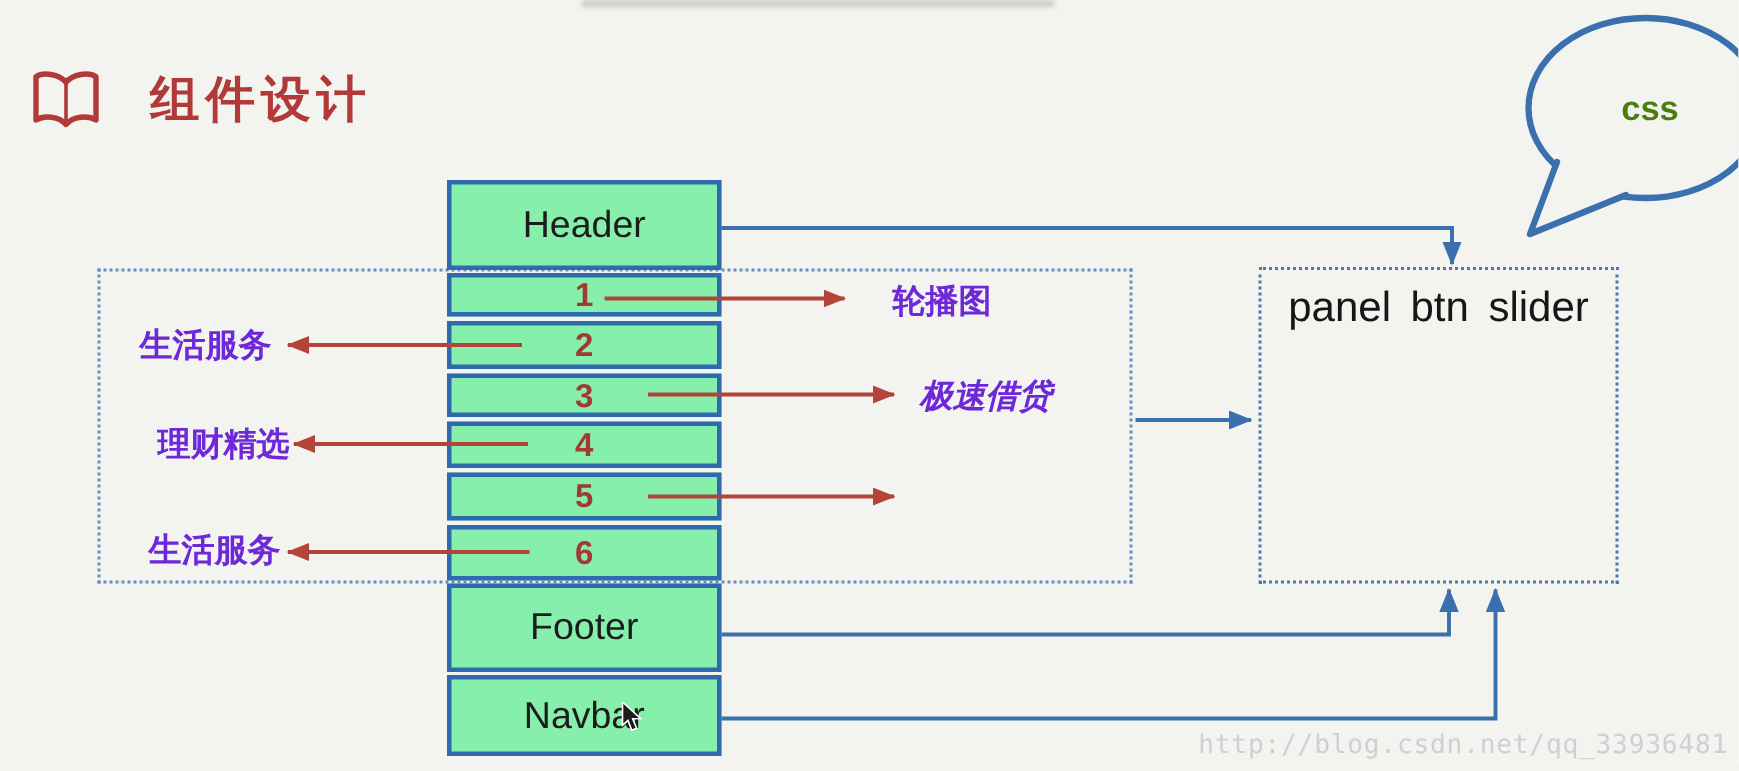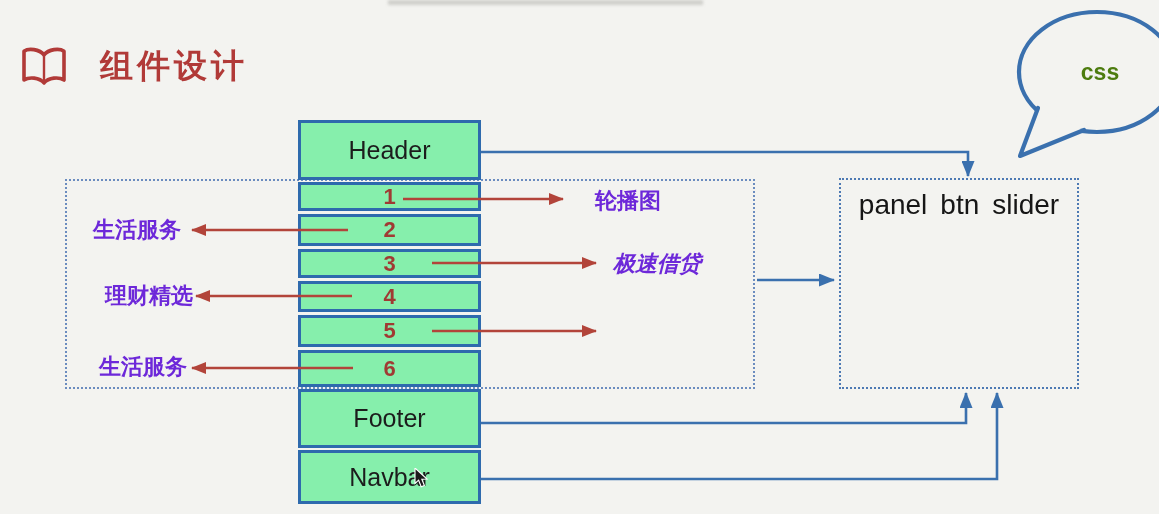--- a/index.html
+++ b/index.html
@@ -158,14 +158,15 @@
   <svg class="bubble-svg" viewBox="0 0 180 175">
     <ellipse cx="97" cy="72" rx="78" ry="60" fill="#f3f3f0" stroke="#3a70ae" stroke-width="4.2"></ellipse>
     <path d="M38,108 L20,156 L84,130" fill="#f3f3f0" stroke="#3a70ae" stroke-width="4.2" stroke-linejoin="round" stroke-linecap="round"></path>
   </svg>
   <div class="bubble-text">css</div>
 
   <svg class="cursor-svg" viewBox="0 0 15 21">
     <path d="M1,0 L1,15.5 L4.6,12.2 L7.2,18.8 L10.4,17.5 L7.8,11.2 L13,11 Z" fill="#1a1a1a" stroke="#ffffff" stroke-width="1.1"></path>
   </svg>
 
+  <div class="watermark">http://blog.csdn.net/qq_33936481</div>
 
 </div>
 
 </body></html>

